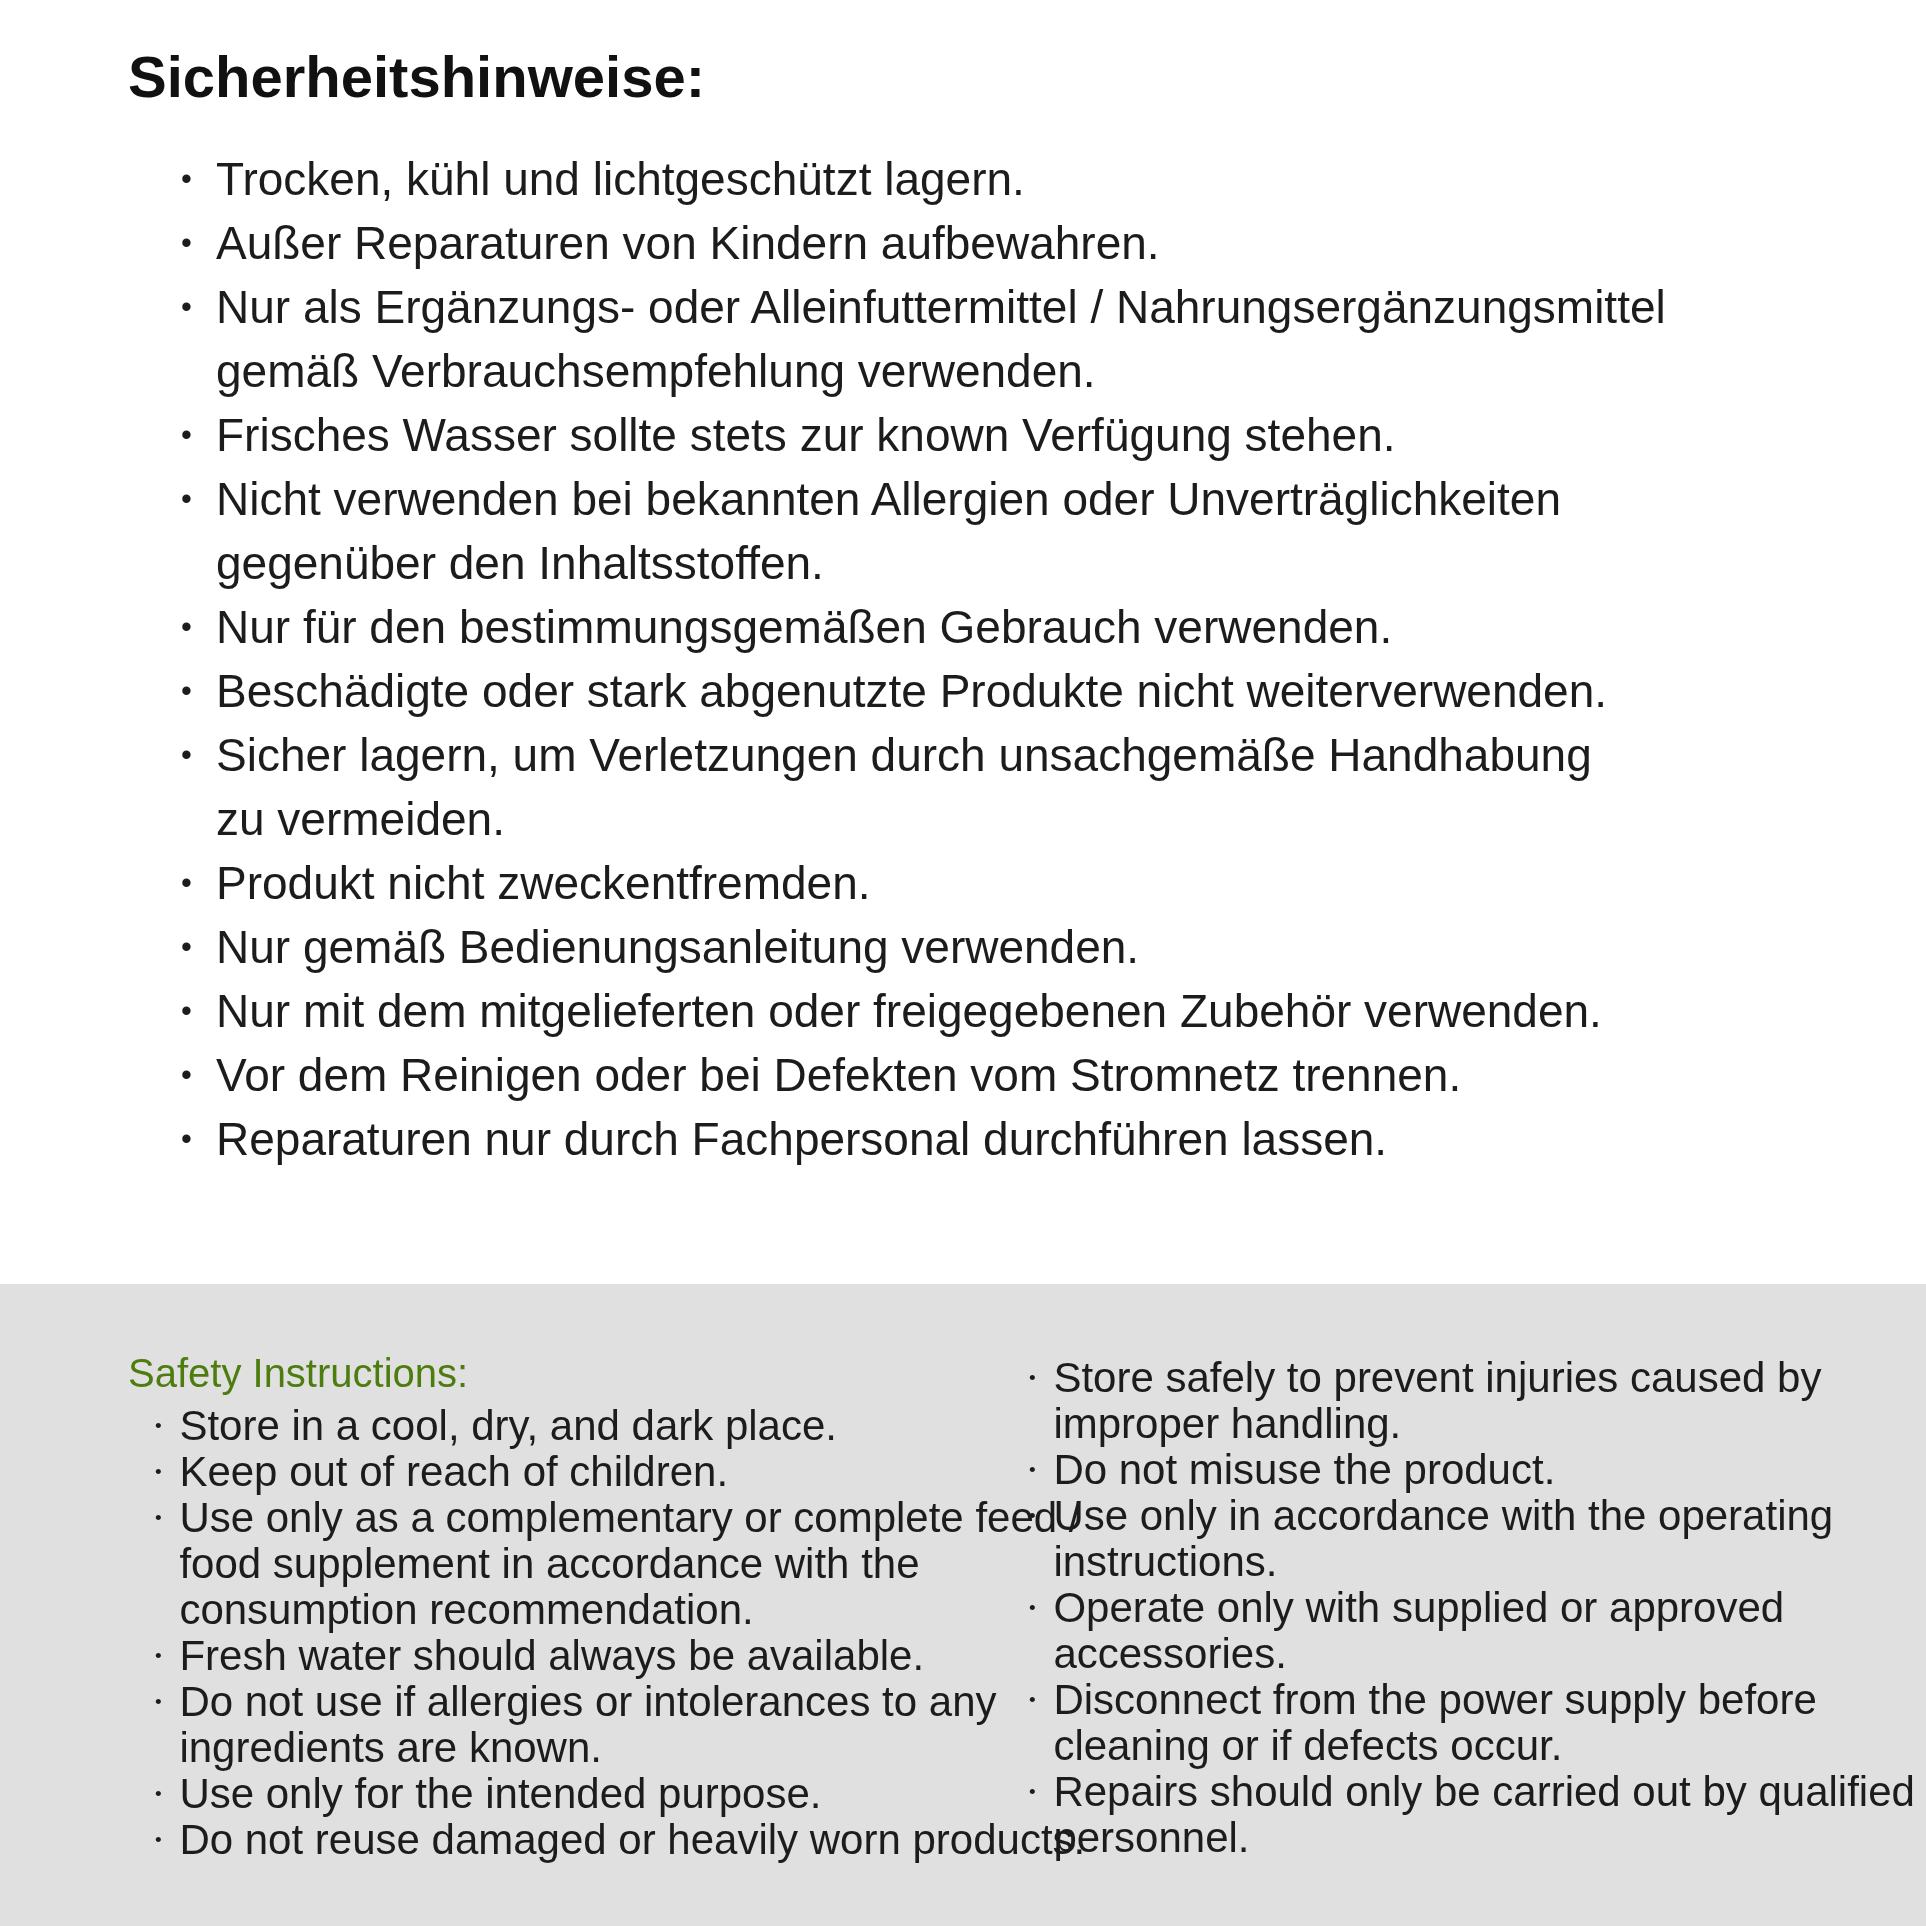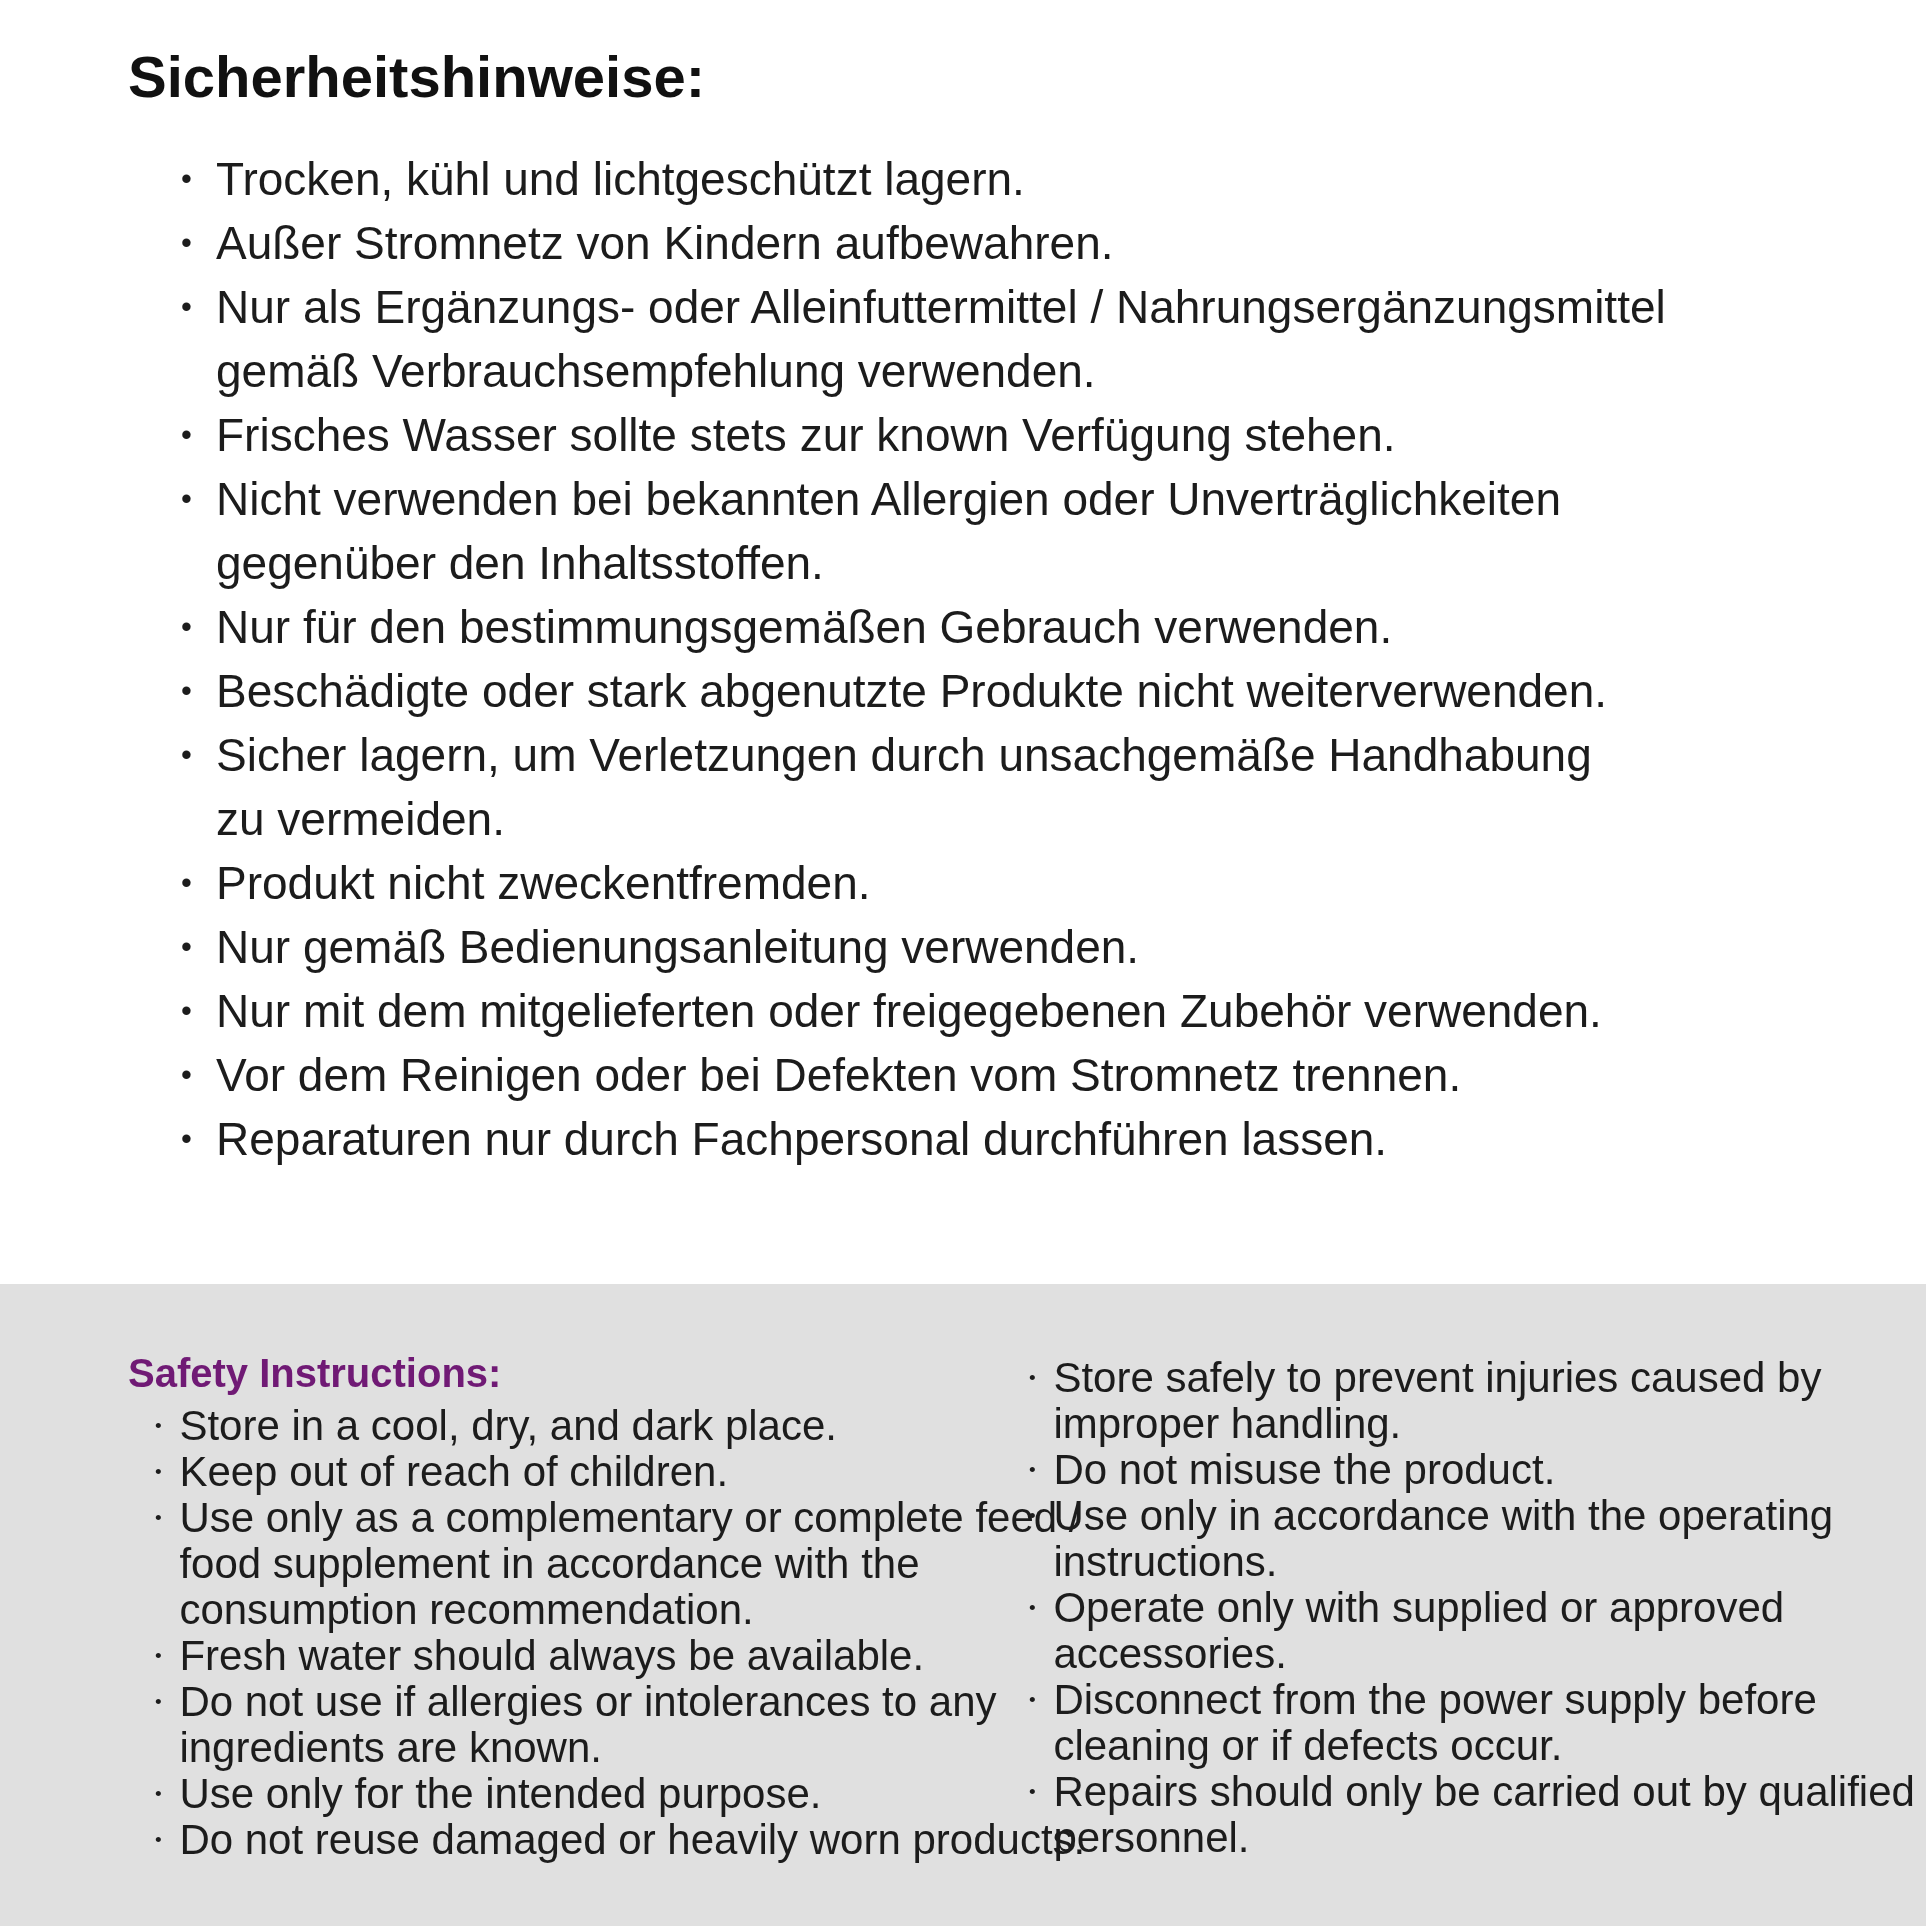--- a/index.html
+++ b/index.html
@@ -63,23 +63,23 @@
     left: 0;
     top: 1284px;
     width: 1926px;
     height: 642px;
   }
   .en-heading {
     position: absolute;
     left: 128px;
     top: 67px;
     font-size: 40px;
-    font-weight: 700;
+    font-weight: 400;
     line-height: 1.1;
-    color: #701a75;
+    color: #4d7c0f;
     white-space: nowrap;
   }
   ul.en-list li {
     position: relative;
     padding-left: 24.4px;
     font-size: 42px;
     line-height: 46px;
     white-space: nowrap;
     color: #1c1c1c;
   }
@@ -106,21 +106,21 @@
 </style>
 </head>
 <body style="background: rgb(255, 255, 255);">
 
 <div class="page">
 
   <div class="de-heading">Sicherheitshinweise:</div>
 
   <ul class="bullet-list de-list">
       <li>Trocken, kühl und lichtgeschützt lagern.</li>
-      <li>Außer Stromnetz von Kindern aufbewahren.</li>
+      <li>Außer Reparaturen von Kindern aufbewahren.</li>
       <li>Nur als Ergänzungs- oder Alleinfuttermittel / Nahrungsergänzungsmittel<br>gemäß Verbrauchsempfehlung verwenden.</li>
       <li>Frisches Wasser sollte stets zur known Verfügung stehen.</li>
       <li>Nicht verwenden bei bekannten Allergien oder Unverträglichkeiten<br>gegenüber den Inhaltsstoffen.</li>
       <li>Nur für den bestimmungsgemäßen Gebrauch verwenden.</li>
       <li>Beschädigte oder stark abgenutzte Produkte nicht weiterverwenden.</li>
       <li>Sicher lagern, um Verletzungen durch unsachgemäße Handhabung<br>zu vermeiden.</li>
       <li>Produkt nicht zweckentfremden.</li>
       <li>Nur gemäß Bedienungsanleitung verwenden.</li>
       <li>Nur mit dem mitgelieferten oder freigegebenen Zubehör verwenden.</li>
       <li>Vor dem Reinigen oder bei Defekten vom Stromnetz trennen.</li>

